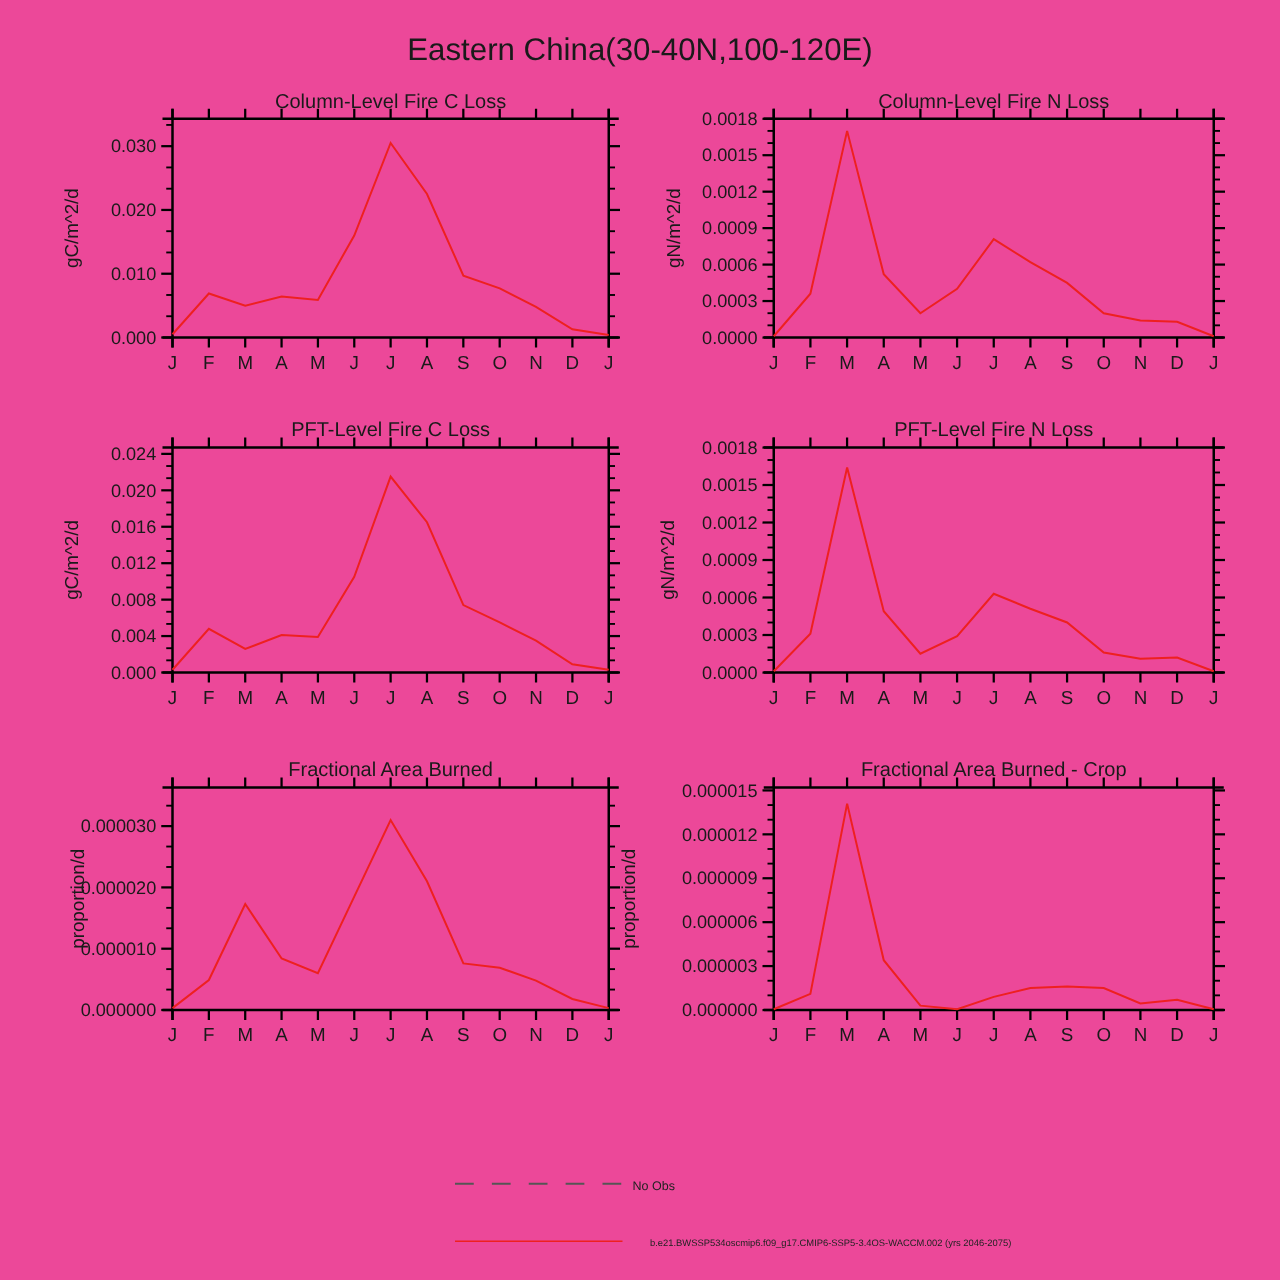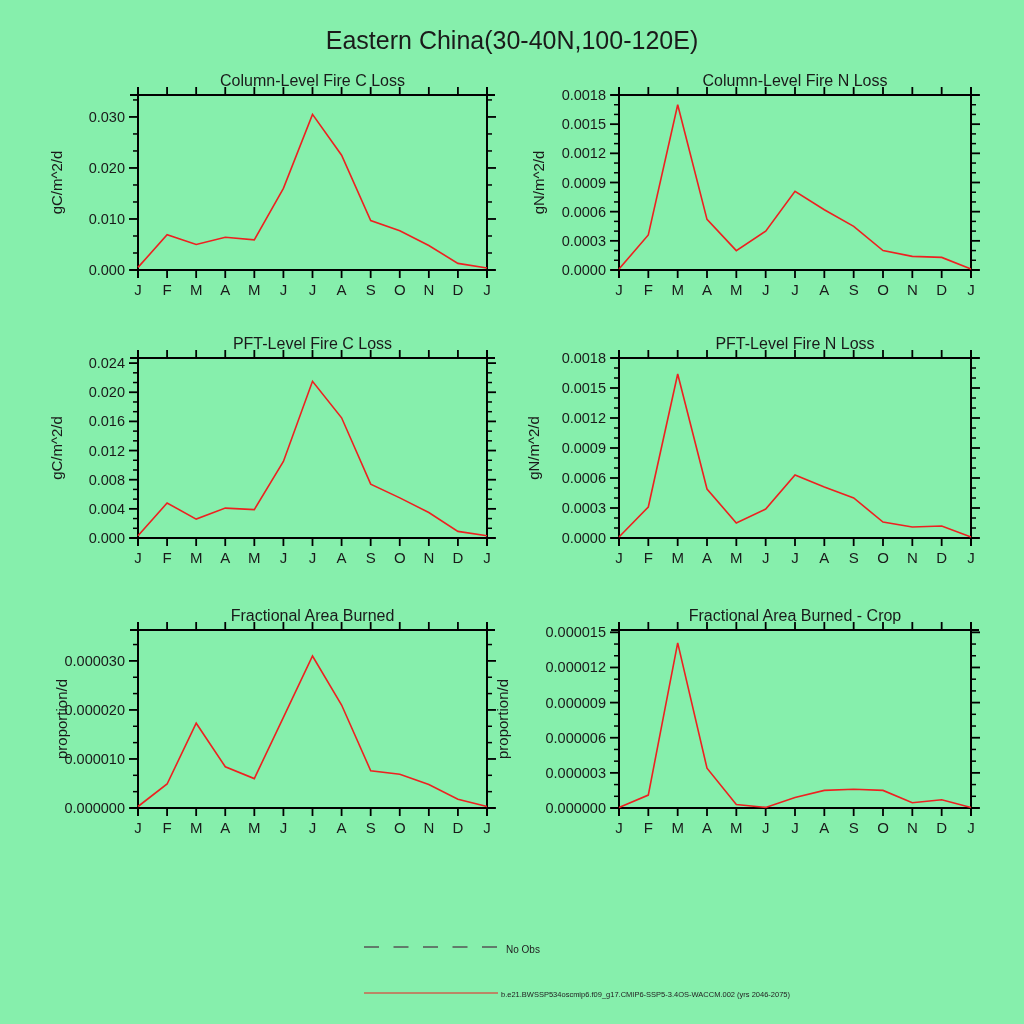--- a/index.html
+++ b/index.html
@@ -1,27 +1,27 @@
 <!DOCTYPE html>
 <html><head>
 <meta charset="utf-8">
 <style>
   html,body{margin:0;padding:0;background:#ffffff;}
-  .canvas{position:relative;width:1024px;height:1024px;background:#86efac;overflow:hidden;
+  .canvas{position:relative;width:1024px;height:1024px;background:#ec4899;overflow:hidden;
           font-family:"Liberation Sans",sans-serif;color:#000;}
   .main-title{position:absolute;top:26px;left:0;width:1024px;text-align:center;
               font-size:25px;letter-spacing:0px;color:#1a1a1a;}
   #plots{position:absolute;left:0;top:0;}
   #plots text{font-family:"Liberation Sans",sans-serif;fill:#1a1a1a;}
   .legend-row{position:absolute;display:flex;}
   .legend-row svg{display:block;}
   #legend-noobs{left:363px;top:944px;height:12px;}
   #legend-noobs .legend-label{margin-left:7px;font-size:10px;color:#222;white-space:nowrap;}
   #legend-series{left:363px;top:990px;height:12px;}
-  #legend-series .legend-label{margin-left:2px;font-size:7.5px;color:#222;white-space:nowrap;}
+  #legend-series .legend-label{margin-left:21px;font-size:7.5px;color:#222;white-space:nowrap;}
 </style>
 </head>
 <body>
 
 <div class="canvas">
 
   <div class="main-title">Eastern China(30-40N,100-120E)</div>
 
   <svg id="plots" width="1024" height="1024" viewBox="0 0 1024 1024" xmlns="http://www.w3.org/2000/svg">
       <g>

